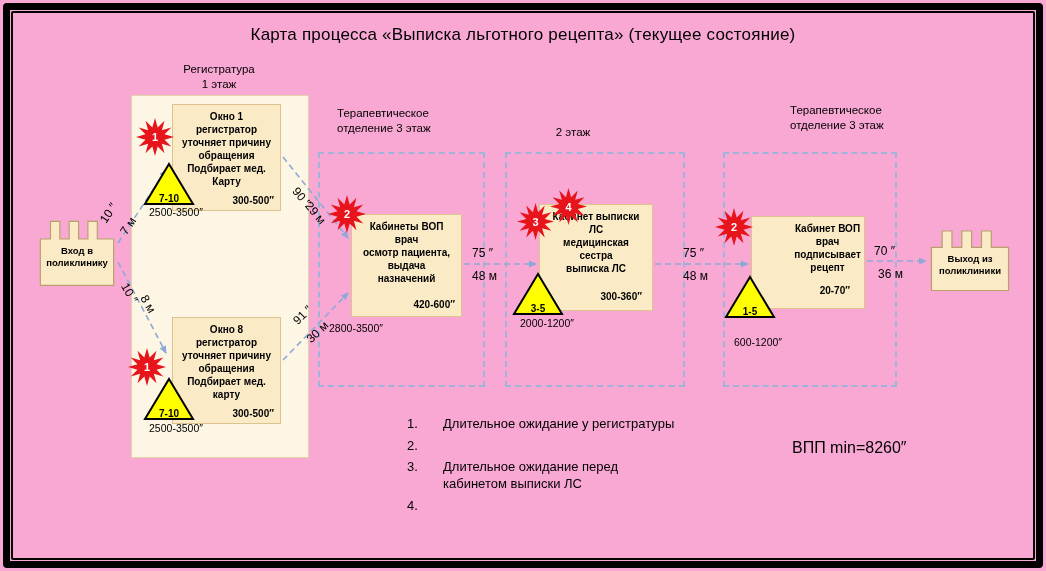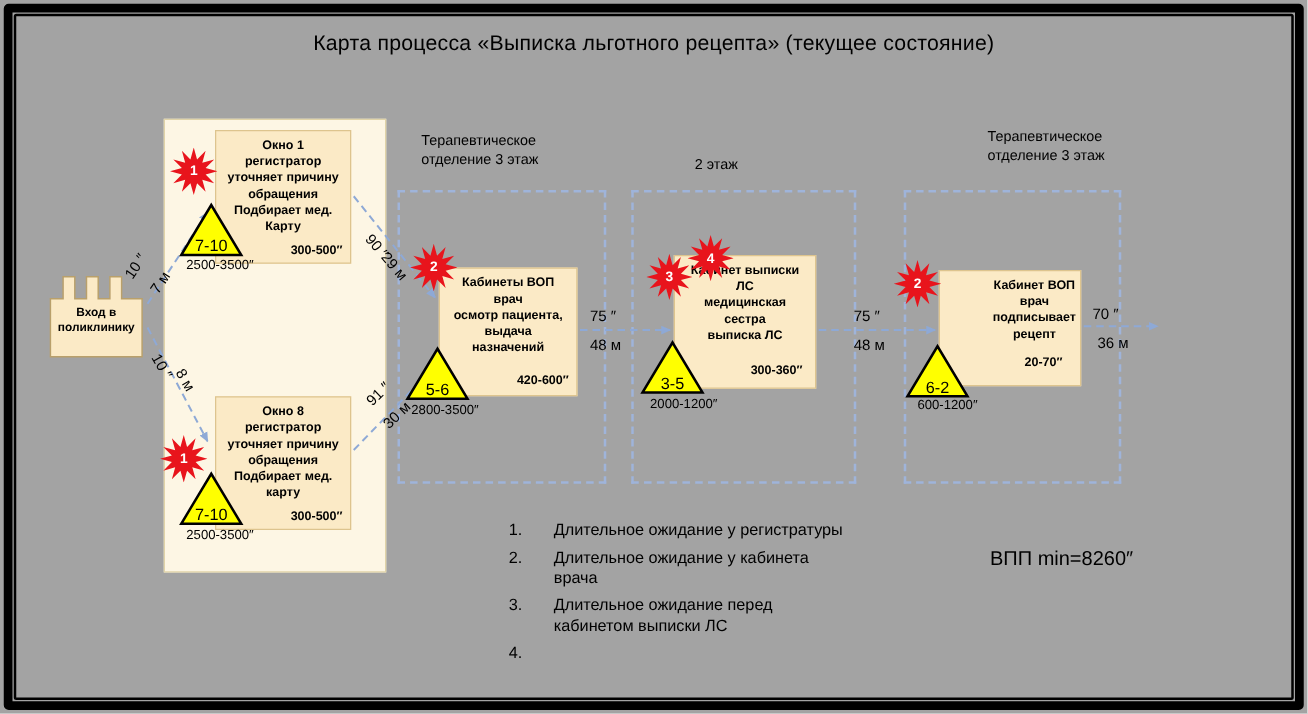--- a/index.html
+++ b/index.html
@@ -1,35 +1,35 @@
 <!DOCTYPE html>
 <html lang="ru" style="--box-fill: #fbeac6; --registry-fill: #fdf6e4; --registry-border: #e0d3a8; --box-border: #ddc48e; --triangle-fill: #ffff00; --star-fill: #e8141c; --arrow-line: #8ea9d6; --dashed-border: #9fb4da;"><head>
 <meta charset="utf-8">
 <style>
   html,body{margin:0;padding:0;background:#ffffff;}
   .canvas{
-    position:relative;width:1046px;height:571px;background:#a3a3a3;overflow:hidden;
+    position:relative;width:1046px;height:571px;background:#f9a8d4;overflow:hidden;
     font-family:"Liberation Sans","DejaVu Sans",sans-serif;color:#000;
   }
   .pre{white-space:pre-line;}
   .frame{position:absolute;inset:3px;border:7px solid #000;border-radius:4px;pointer-events:none;z-index:50;}
   .frame::after{content:"";position:absolute;inset:1px;border:2px solid #000;border-radius:2px;}
   .title{position:absolute;left:0;right:0;top:25px;text-align:center;font-size:17px;letter-spacing:.2px;}
   .area-label{position:absolute;font-size:11.5px;line-height:1.3;}
   .center{text-align:center;}
   .registry-area{position:absolute;left:131px;top:95px;width:176px;height:361px;
     background:var(--registry-fill,#fdf6e4);border:1px solid var(--registry-border,#e0d3a8);}
   .dashed-area{position:absolute;border:2px dashed var(--dashed-border,#9fb4da);background:transparent;}
   .box{position:absolute;background:var(--box-fill,#fbeac6);border:1px solid var(--box-border,#ddc48e);box-sizing:border-box;z-index:5;}
   .box-text{padding:5px 2px 0 2px;font-size:10px;font-weight:bold;line-height:1.3;text-align:center;}
   .cycle{position:absolute;font-size:10px;font-weight:bold;}
   .tri{position:absolute;width:54px;height:46px;z-index:8;}
   .tri svg{position:absolute;inset:0;width:100%;height:100%;}
   .tri polygon{fill:var(--triangle-fill,#ffff00);stroke:#000;stroke-width:2;}
-  .tri-num{position:absolute;bottom:3px;left:0;right:0;text-align:center;font-size:13px;font-weight:normal;}
+  .tri-num{position:absolute;bottom:3px;left:0;right:0;text-align:center;font-size:10px;font-weight:bold;}
   .total{position:absolute;font-size:10.5px;text-align:center;z-index:8;}
   .star{position:absolute;width:38px;height:38px;background:var(--star-fill,#e8141c);z-index:12;
     clip-path:polygon(100% 50%,75% 57%,93% 75%,68% 68%,75% 93%,57% 75%,50% 100%,43% 75%,25% 93%,32% 68%,7% 75%,25% 57%,0% 50%,25% 43%,7% 25%,32% 32%,25% 7%,43% 25%,50% 0%,57% 25%,75% 7%,68% 32%,93% 25%,75% 43%);
     display:flex;align-items:center;justify-content:center;}
   .star span{color:#fff;font-size:11px;font-weight:bold;}
   .factory{position:absolute;z-index:5;}
   .factory svg{position:absolute;inset:0;width:100%;height:100%;}
   .factory path{fill:var(--box-fill,#fbeac6);stroke:#b9a06b;stroke-width:1.5;}
   .factory-text{position:absolute;left:0;right:0;top:42%;text-align:center;font-size:9.5px;font-weight:bold;line-height:1.25;}
   .flows{position:absolute;left:0;top:0;z-index:3;pointer-events:none;}
@@ -43,20 +43,22 @@
   .summary{position:absolute;left:792px;top:436px;font-size:16px;line-height:1.55;}
 </style>
 </head>
 <body>
 
 <div class="canvas">
   <div class="frame"></div>
 
   <div class="title pre">Карта процесса «Выписка льготного рецепта» (текущее состояние)</div>
 
+  <div class="area-label center pre" style="left:159px;top:62px;width:120px;">Регистратура
+1 этаж</div>
   <div class="area-label pre" style="left:337px;top:106px;">Терапевтическое
 отделение 3 этаж</div>
   <div class="area-label center" style="left:523px;top:125px;width:100px;">2 этаж</div>
   <div class="area-label pre" style="left:790px;top:103px;">Терапевтическое
 отделение 3 этаж</div>
 
   <div class="registry-area"></div>
   <div class="dashed-area" style="left:318px;top:152px;width:163px;height:231px;"></div>
   <div class="dashed-area" style="left:505px;top:152px;width:176px;height:231px;"></div>
   <div class="dashed-area" style="left:723px;top:152px;width:170px;height:231px;"></div>
@@ -91,20 +93,27 @@
   <div class="alabel" style="left:874px;top:244px;">70 ″</div>
   <div class="alabel" style="left:878px;top:267px;">36 м</div>
 
   <div class="factory" style="left:38px;top:215px;width:78px;height:72px;">
     <svg viewBox="0 0 100 90" preserveAspectRatio="none">
       <path d="M3,88 L3,30 L16,30 L16,8 L28,8 L28,30 L40,30 L40,8 L52,8 L52,30 L64,30 L64,8 L76,8 L76,30 L97,30 L97,88 Z"></path>
     </svg>
     <div class="factory-text pre">Вход в
 поликлинику</div>
   </div>
+  <div class="factory" style="left:929px;top:225px;width:82px;height:67px;">
+    <svg viewBox="0 0 100 90" preserveAspectRatio="none">
+      <path d="M3,88 L3,30 L16,30 L16,8 L28,8 L28,30 L40,30 L40,8 L52,8 L52,30 L64,30 L64,8 L76,8 L76,30 L97,30 L97,88 Z"></path>
+    </svg>
+    <div class="factory-text pre">Выход из
+поликлиники</div>
+  </div>
 
   <div class="box" style="left:172px;top:104px;width:109px;height:107px;">
     <div class="box-text pre">Окно 1
 регистратор
 уточняет причину
 обращения
 Подбирает мед.
 Карту</div>
     <div class="cycle" style="right:6px;bottom:4px;">300-500″</div>
   </div>
@@ -140,26 +149,20 @@
     </div>
 
   <div class="box" style="left:351px;top:214px;width:111px;height:103px;">
     <div class="box-text pre">Кабинеты ВОП
 врач
 осмотр пациента,
 выдача
 назначений</div>
     <div class="cycle" style="right:6px;bottom:6px;">420-600″</div>
   </div>
-  <div class="tri" style="left:323px;top:276px;">
-    <svg viewBox="0 0 54 46">
-        <polygon points="27,3 51,43 3,43"></polygon>
-      </svg>
-    <span class="tri-num">5-6</span>
-  </div>
   <div class="total" style="left:316px;top:322px;width:80px;">2800-3500″</div>
   <div class="star" style="left:328px;top:195px;">
       <span>2</span>
     </div>
 
   <div class="box" style="left:539px;top:204px;width:114px;height:107px;">
     <div class="box-text pre">Кабинет выписки
 ЛС
 медицинская
 сестра
@@ -183,36 +186,34 @@
   <div class="box" style="left:751px;top:216px;width:114px;height:93px;padding-left:39px;">
     <div class="box-text pre">Кабинет ВОП
 врач
 подписывает рецепт</div>
     <div class="cycle" style="right:14px;bottom:12px;">20-70″</div>
   </div>
   <div class="tri" style="left:723px;top:274px;">
     <svg viewBox="0 0 54 46">
         <polygon points="27,3 51,43 3,43"></polygon>
       </svg>
-    <span class="tri-num">6-2</span>
-  </div>
-  <div class="total" style="left:716px;top:318px;width:84px;">600-1200″</div>
+    <span class="tri-num">1-5</span>
+  </div>
+  <div class="total" style="left:716px;top:336px;width:84px;">600-1200″</div>
   <div class="star" style="left:715px;top:208px;">
       <span>2</span>
     </div>
 
   <div class="issues">
     <div class="issue-row">
       <span class="issue-num">1.</span>
       <span class="issue-text pre">Длительное ожидание у регистратуры</span>
     </div>
     <div class="issue-row">
       <span class="issue-num">2.</span>
-      <span class="issue-text pre">Длительное ожидание у кабинета
-врача</span>
     </div>
     <div class="issue-row">
       <span class="issue-num">3.</span>
       <span class="issue-text pre">Длительное ожидание перед
 кабинетом выписки ЛС</span>
     </div>
     <div class="issue-row">
       <span class="issue-num">4.</span>
     </div>
   </div>

